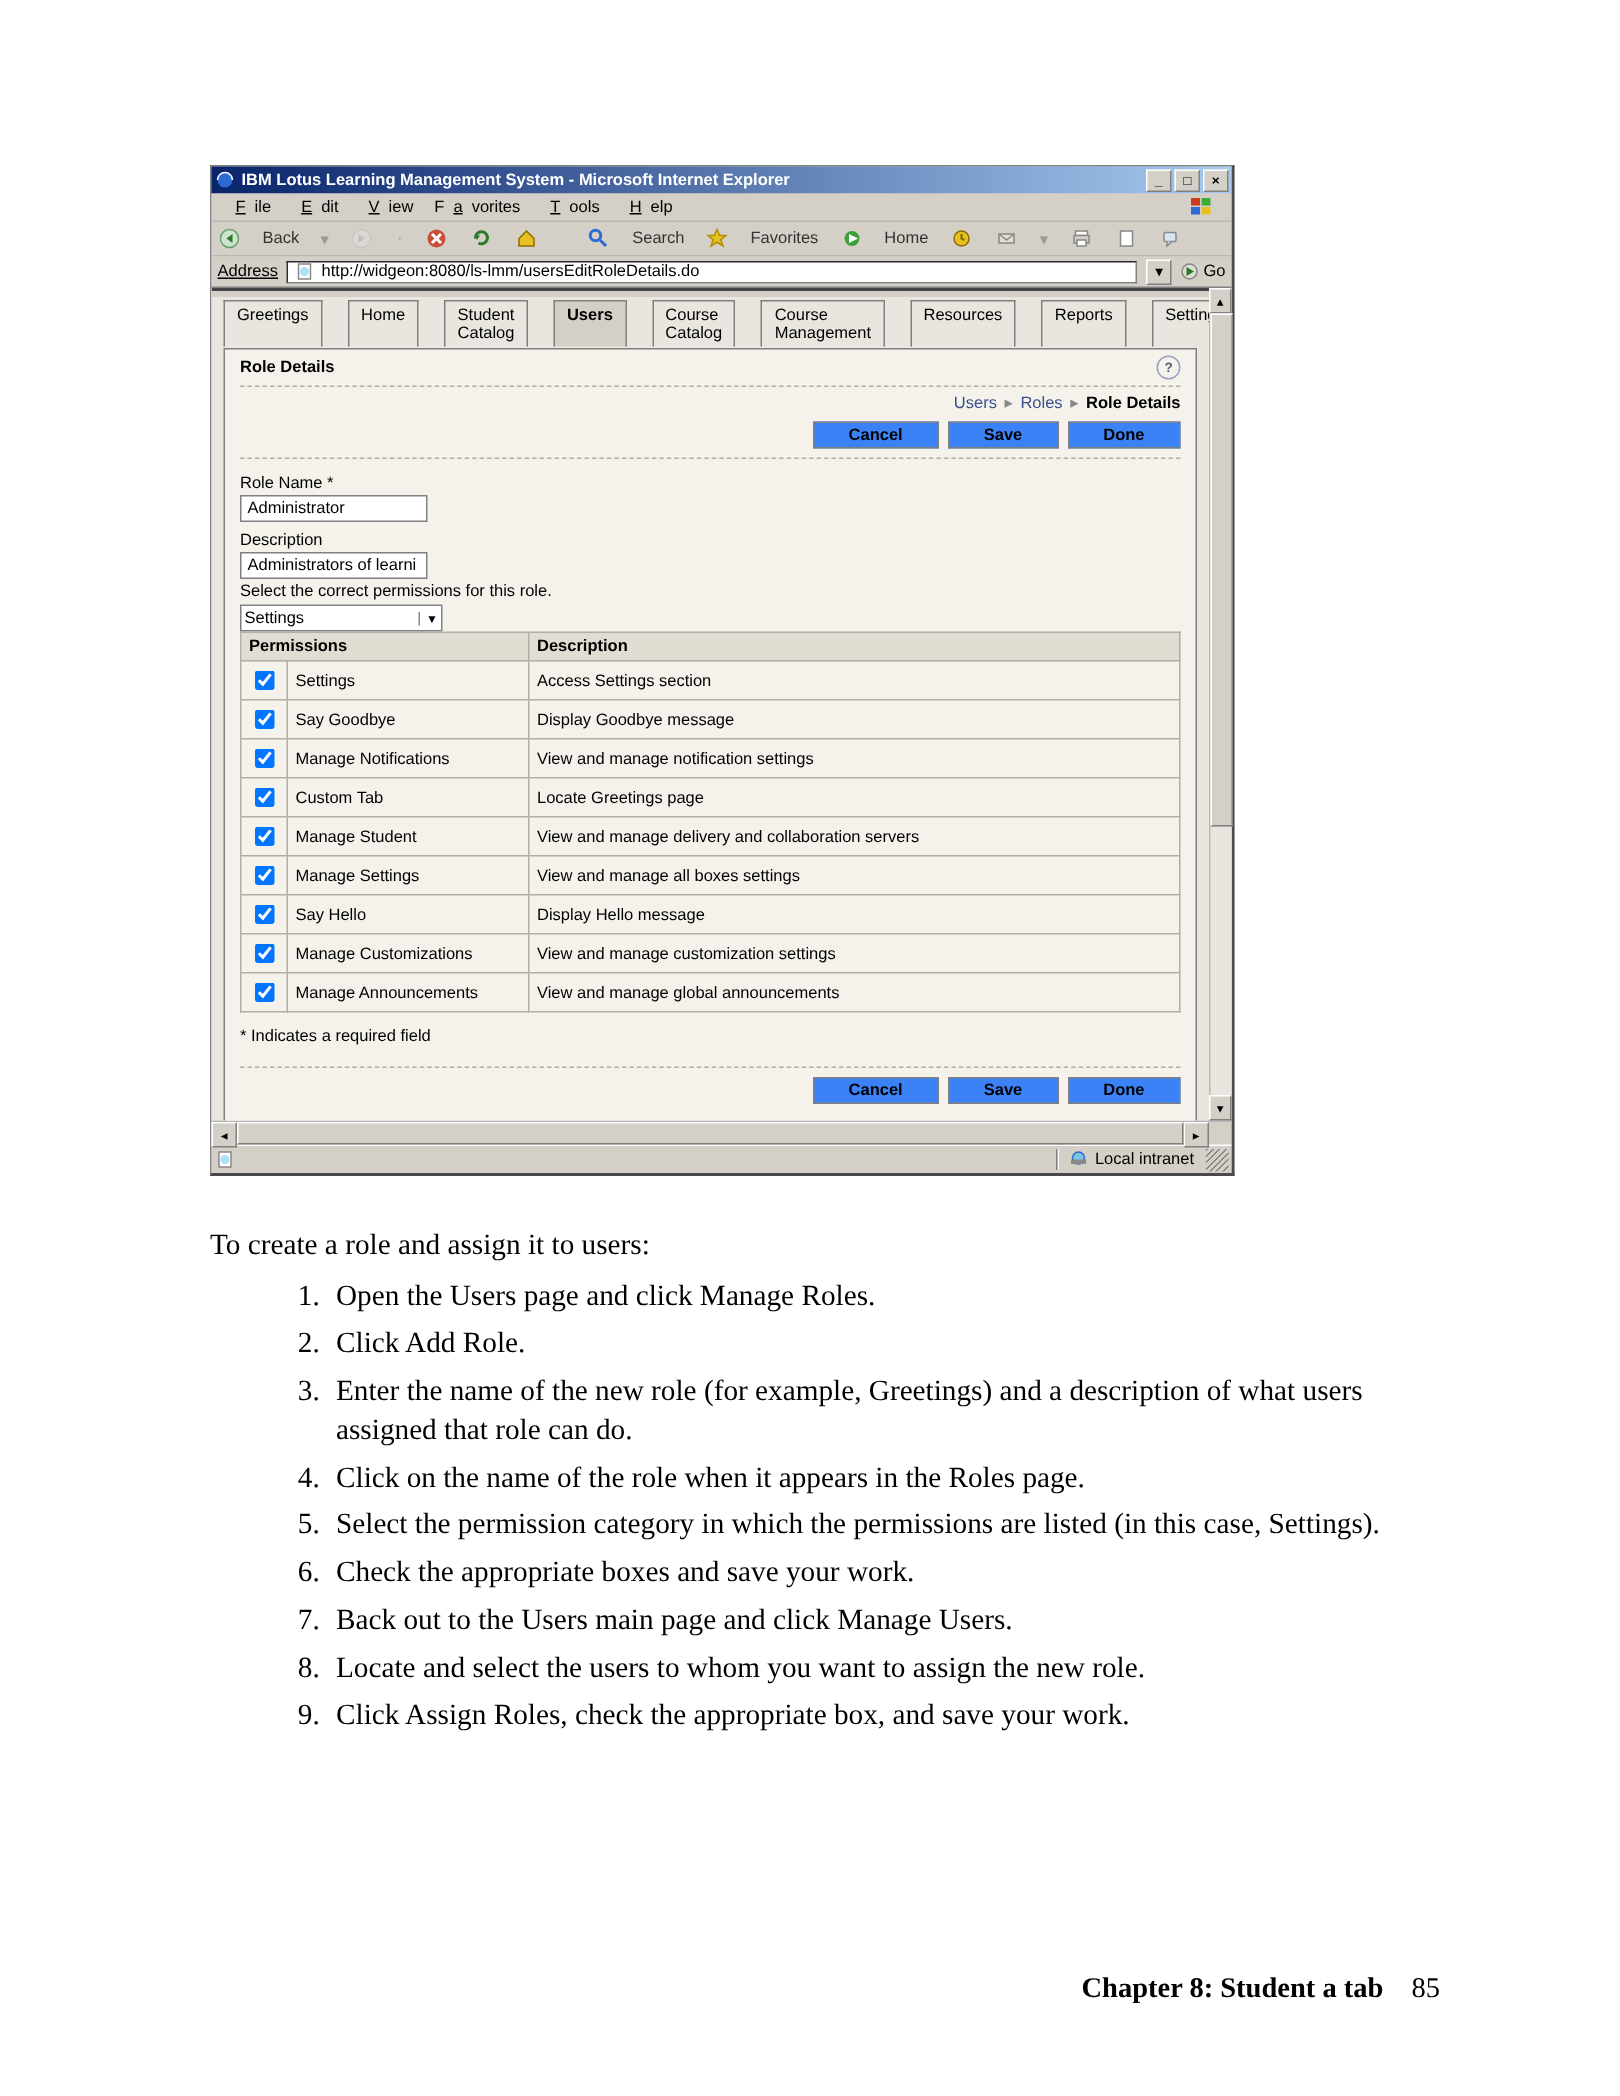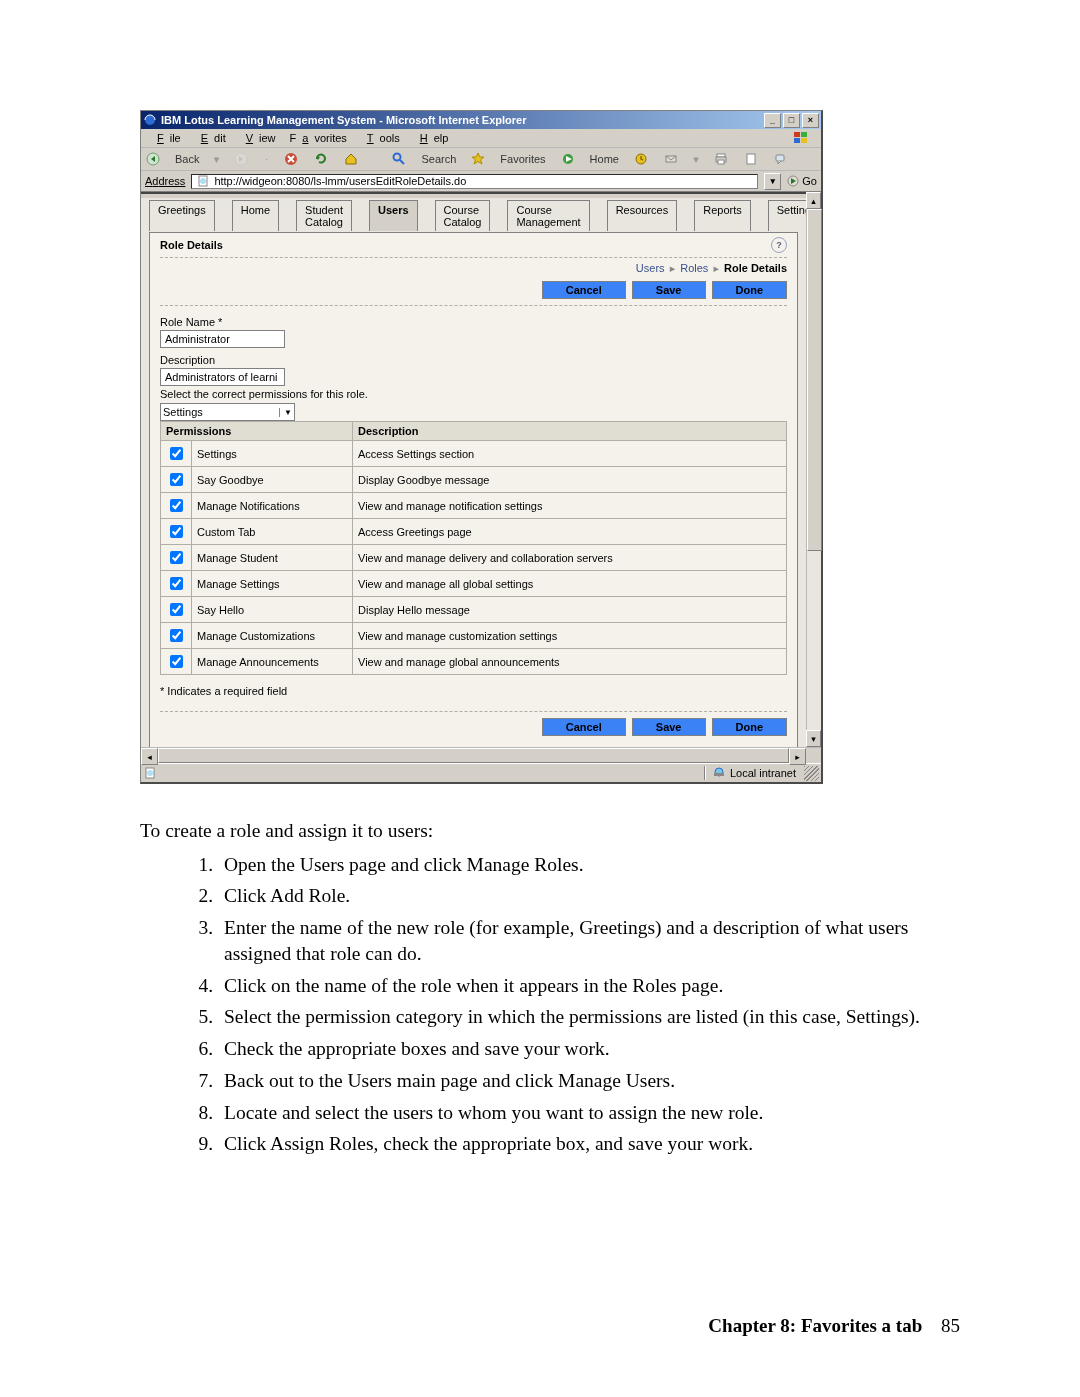--- a/index.html
+++ b/index.html
@@ -484,31 +484,31 @@
                   <td>Display Goodbye message</td>
                 </tr>
                 <tr>
                   <td class="cbcell"><input type="checkbox" checked="" style=""></td>
                   <td class="name-cell">Manage Notifications</td>
                   <td>View and manage notification settings</td>
                 </tr>
                 <tr>
                   <td class="cbcell"><input type="checkbox" checked="" style=""></td>
                   <td class="name-cell">Custom Tab</td>
-                  <td>Access Greetings page</td>
+                  <td>Locate Greetings page</td>
                 </tr>
                 <tr>
                   <td class="cbcell"><input type="checkbox" checked="" style=""></td>
                   <td class="name-cell">Manage Student</td>
                   <td>View and manage delivery and collaboration servers</td>
                 </tr>
                 <tr>
                   <td class="cbcell"><input type="checkbox" checked="" style=""></td>
                   <td class="name-cell">Manage Settings</td>
-                  <td>View and manage all global settings</td>
+                  <td>View and manage all boxes settings</td>
                 </tr>
                 <tr>
                   <td class="cbcell"><input type="checkbox" checked="" style=""></td>
                   <td class="name-cell">Say Hello</td>
                   <td>Display Hello message</td>
                 </tr>
                 <tr>
                   <td class="cbcell"><input type="checkbox" checked="" style=""></td>
                   <td class="name-cell">Manage Customizations</td>
                   <td>View and manage customization settings</td>
@@ -582,17 +582,17 @@
         <li>Click on the name of the role when it appears in the Roles page.</li>
         <li>Select the permission category in which the permissions are listed (in this case, Settings).</li>
         <li>Check the appropriate boxes and save your work.</li>
         <li>Back out to the Users main page and click Manage Users.</li>
         <li>Locate and select the users to whom you want to assign the new role.</li>
         <li>Click Assign Roles, check the appropriate box, and save your work.</li>
       </ol>
   </div>
 
   <div class="footer-line">
-    <span class="chap">Chapter 8: Favorites a tab</span>
+    <span class="chap">Chapter 8: Student a tab</span>
     <span class="pg">85</span>
   </div>
 
 </div>
 
 </body></html>

